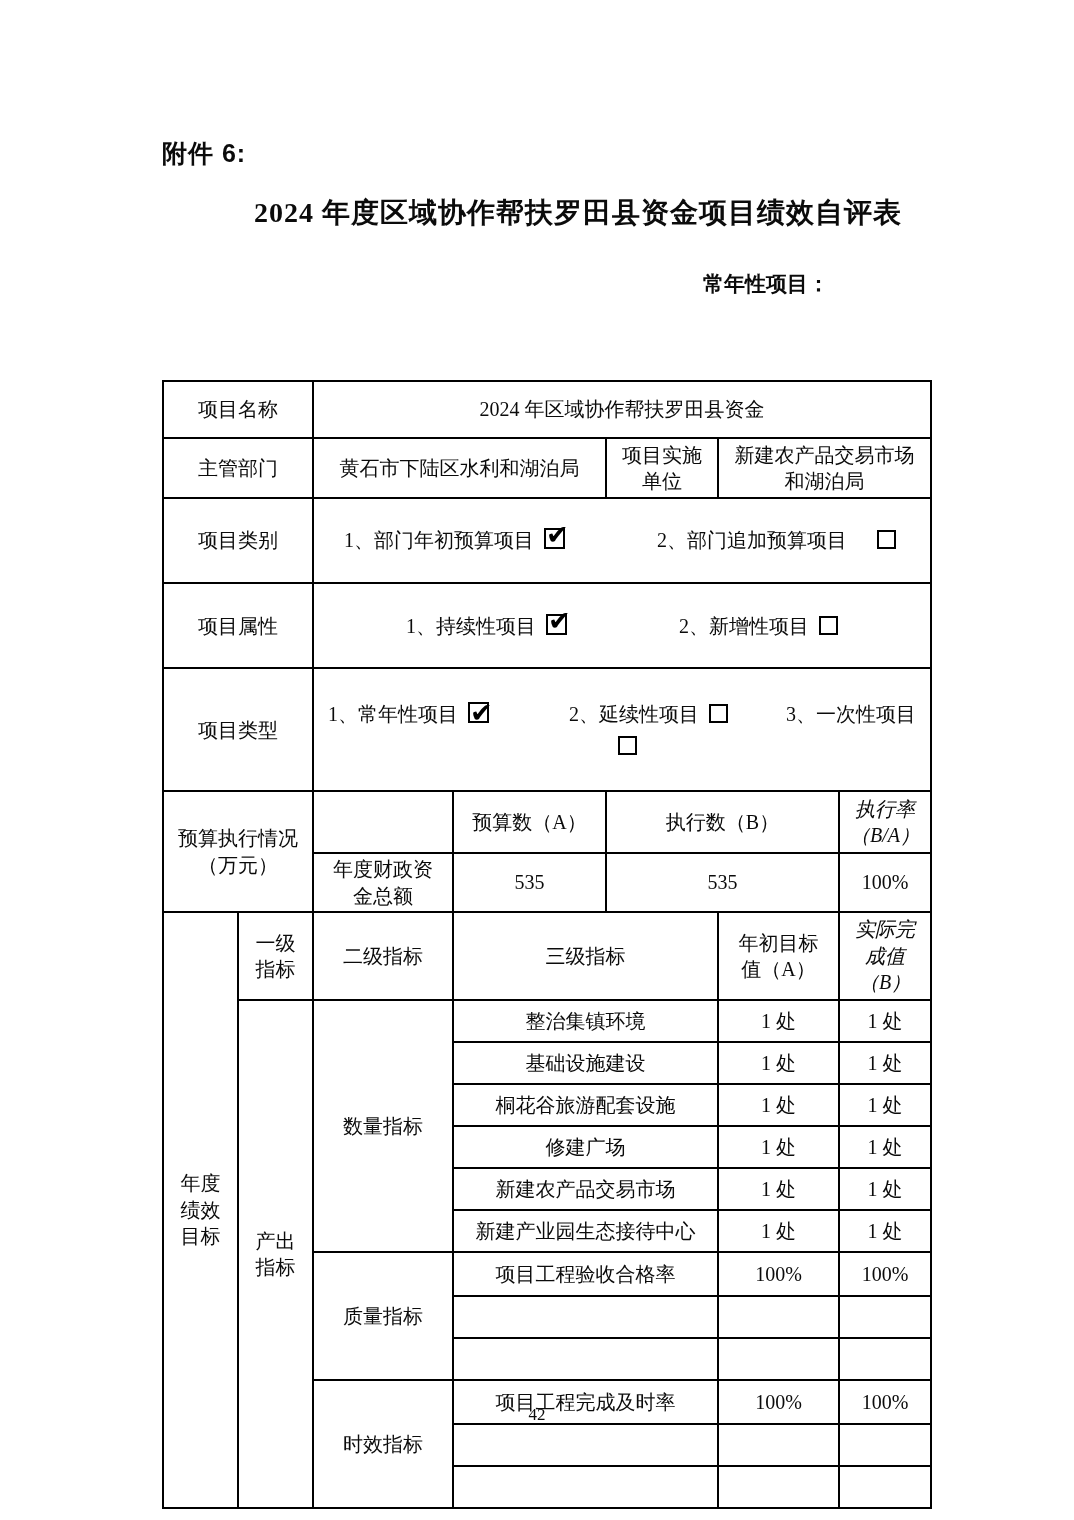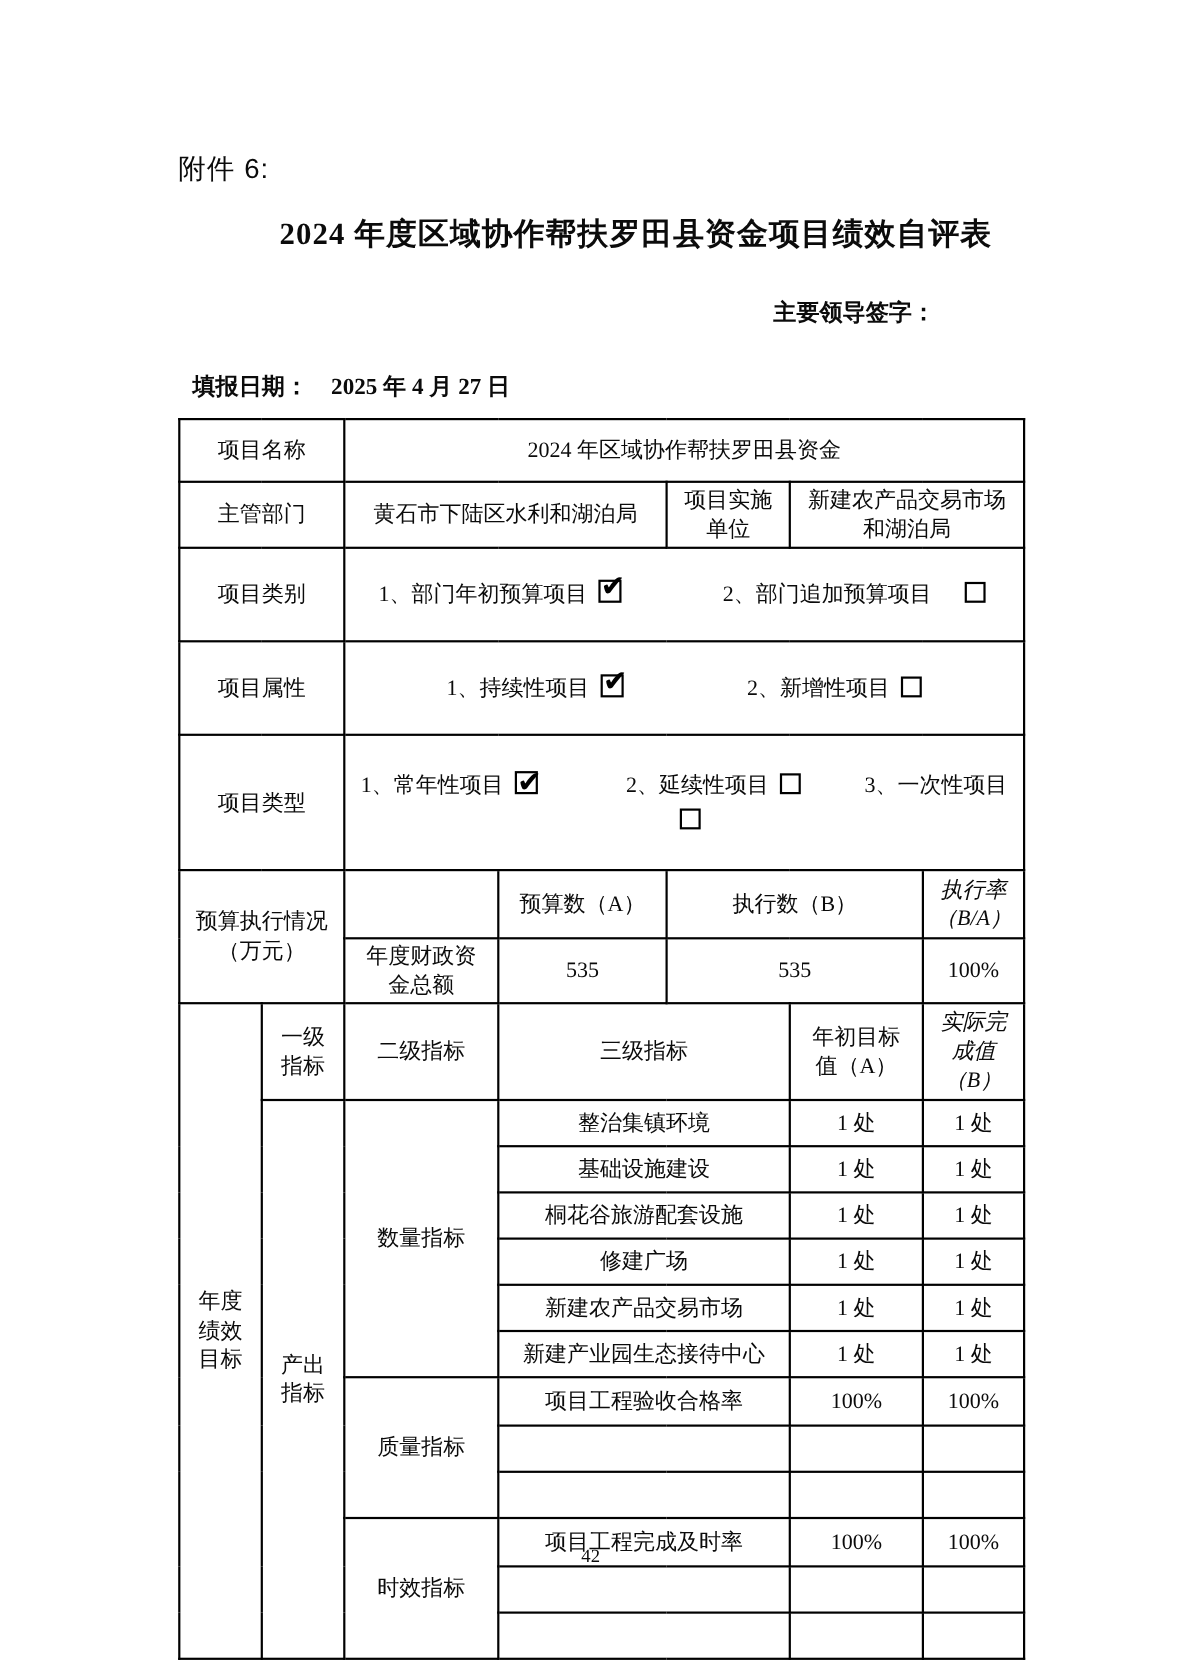--- a/index.html
+++ b/index.html
@@ -7,21 +7,21 @@
     position:relative;
     width:1074px;height:1520px;
     background:#ffffff;
     font-family:"Liberation Serif","DejaVu Serif",serif;
     color:#0b0b0b;
     overflow:hidden;
   }
   .attachment{
     position:absolute;left:162px;top:137px;
     font-family:"Liberation Sans","DejaVu Sans",sans-serif;
-    font-weight:normal;font-size:25px;letter-spacing:1px;
+    font-weight:bold;font-size:25px;letter-spacing:1px;
   }
   .doc-title{
     position:absolute;left:0;top:194px;width:1074px;
     text-align:center;font-size:28px;font-weight:bold;letter-spacing:1px;margin-left:41px;
   }
   .meta-left{
     position:absolute;left:175px;top:270px;
     font-size:21px;font-weight:bold;white-space:pre;
   }
   .meta-right{
@@ -73,22 +73,21 @@
     text-align:center;font-size:17px;
   }
 </style>
 </head>
 <body>
 
 <div class="page">
 
   <div class="attachment">附件 6:</div>
   <div class="doc-title">2024 年度区域协作帮扶罗田县资金项目绩效自评表</div>
-  <div class="meta-right">主要领导签字：</div>
-  <div class="meta-date">填报日期：    2025 年 4 月 27 日</div>
+  <div class="meta-right">常年性项目：</div>
 
   <table class="main">
     <colgroup>
       <col style="width:75px">
         <col style="width:75px">
         <col style="width:140px">
       <col style="width:153px">
         <col style="width:112px">
         <col style="width:121px">
         <col style="width:92px">

